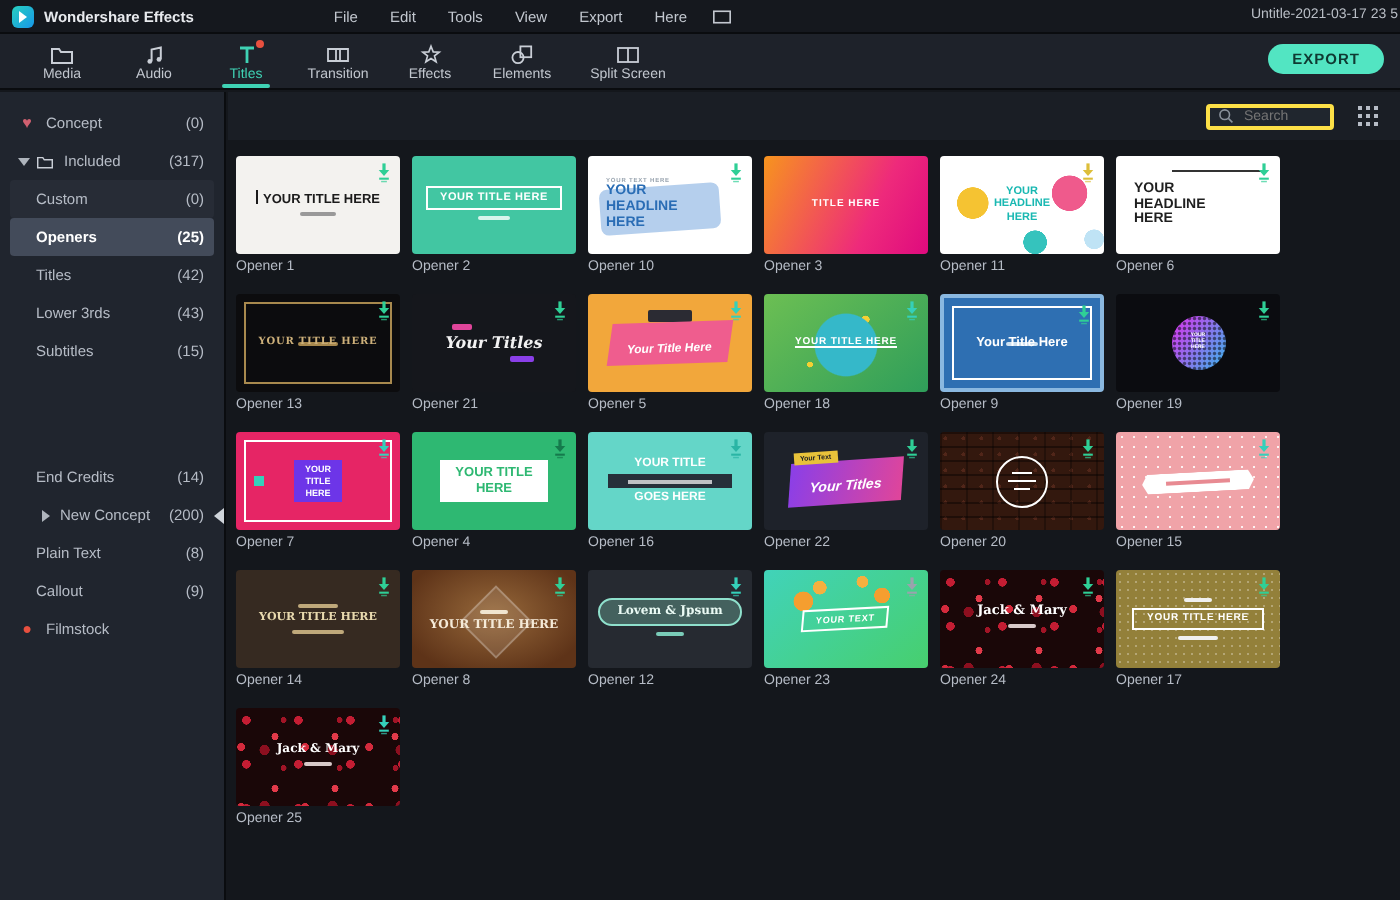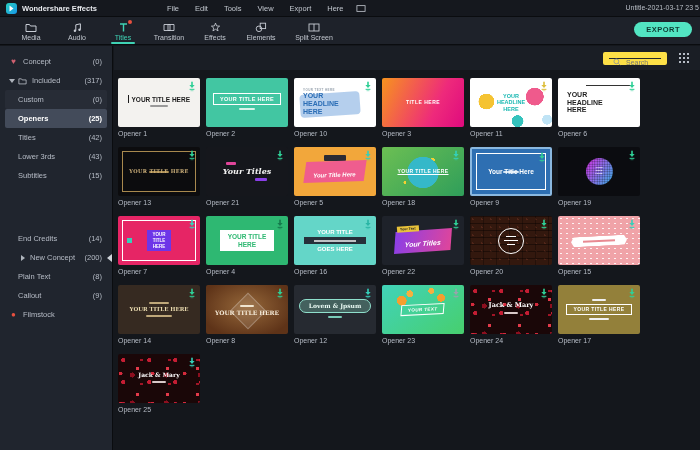--- a/index.html
+++ b/index.html
@@ -38,21 +38,21 @@
   .s-ico{margin-right:5px;display:inline-flex;width:9px;justify-content:center;flex:none;}
   .exp-d{width:0;height:0;border:3px solid transparent;border-top:4px solid #aeb4bc;margin:3px 3px 0 0;flex:none;}
   .exp-r{width:0;height:0;border:3px solid transparent;border-left:4px solid #aeb4bc;margin-right:2px;flex:none;}
   .heart{color:#d06070;font-size:8px;line-height:1;}
   .reddot{color:#e8503f;font-size:8px;line-height:1;}
   .collapse-handle{position:absolute;right:0;top:208px;width:0;height:0;border-top:4px solid transparent;
                    border-bottom:4px solid transparent;border-right:5px solid #cfd4da;}
   
   .content-header{position:absolute;top:46px;left:114px;right:0;height:24px;background:#1a1e25;
                   display:flex;align-items:center;justify-content:flex-end;gap:12px;padding-right:10px;box-sizing:border-box;}
-  .search-box{display:flex;align-items:flex-start;gap:3px;background:#20262e;border:6px solid #fde047;
+  .search-box{display:flex;align-items:flex-start;gap:3px;background:#20262e;border:2px solid #fde047;
               border-radius:2px;height:13px;width:64px;padding:0 4px;box-sizing:border-box;}
   .search-box input{background:transparent;border:none;outline:none;color:#aab0b8;font-size:7px;width:100%;font-family:inherit;}
   .grid-area{position:absolute;top:70px;left:114px;right:0;bottom:0;background:#14171c;overflow:hidden;
              padding:8px 12px 0 4px;box-sizing:border-box;display:grid;grid-template-columns:repeat(6,82px);
              column-gap:6px;row-gap:10px;align-content:start;justify-content:start;}
   .thumb{width:82px;height:49px;border-radius:2px;position:relative;overflow:hidden;background:#222;box-sizing:border-box;}
   .name{font-size:7px;color:#b6bcc6;margin-top:3px;}
   .t-c{position:absolute;inset:0;display:flex;flex-direction:column;align-items:center;justify-content:center;
        text-align:center;line-height:1.12;z-index:1;}
   .t-c.left{align-items:flex-start;text-align:left;padding-left:9px;}

